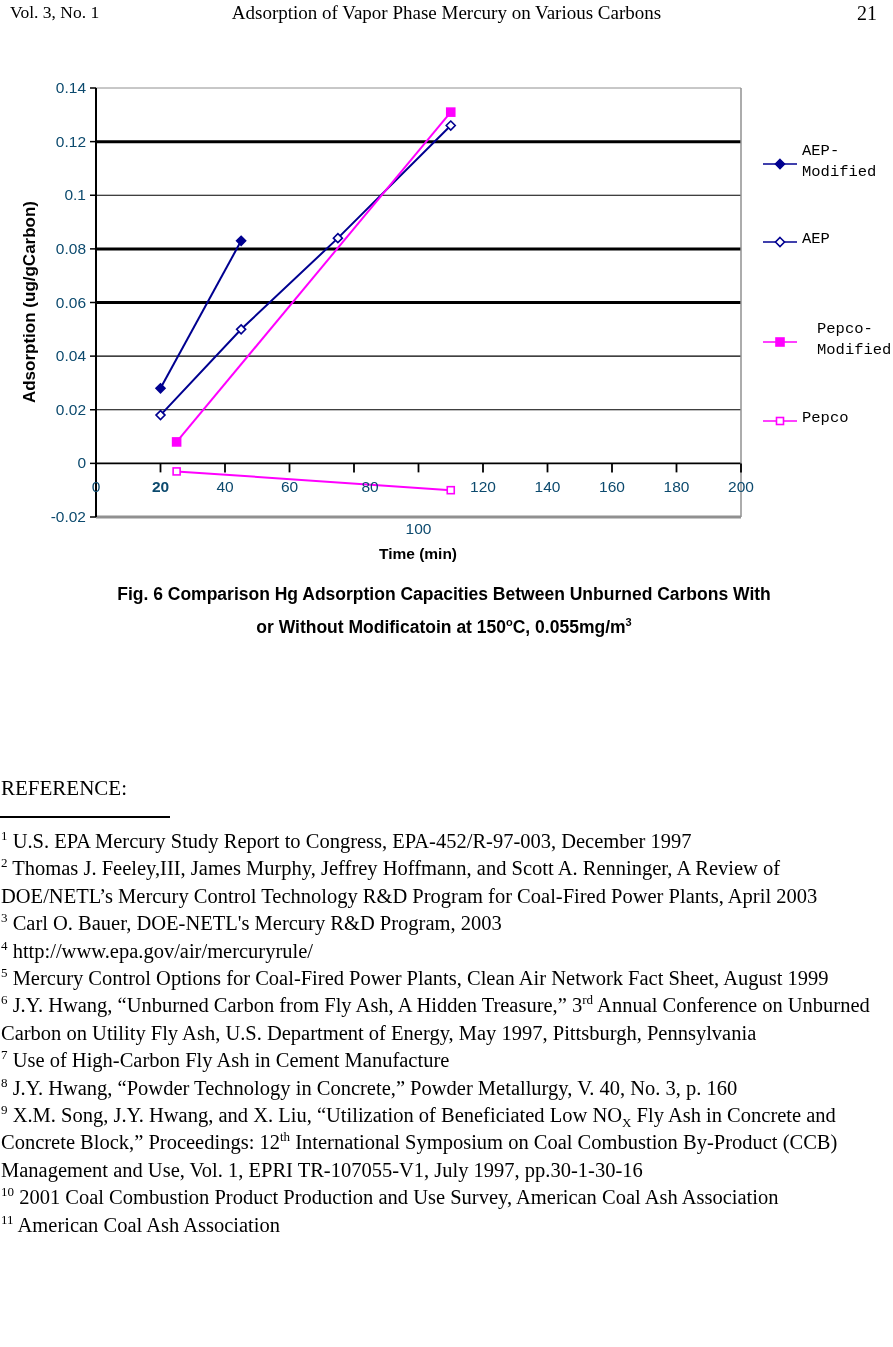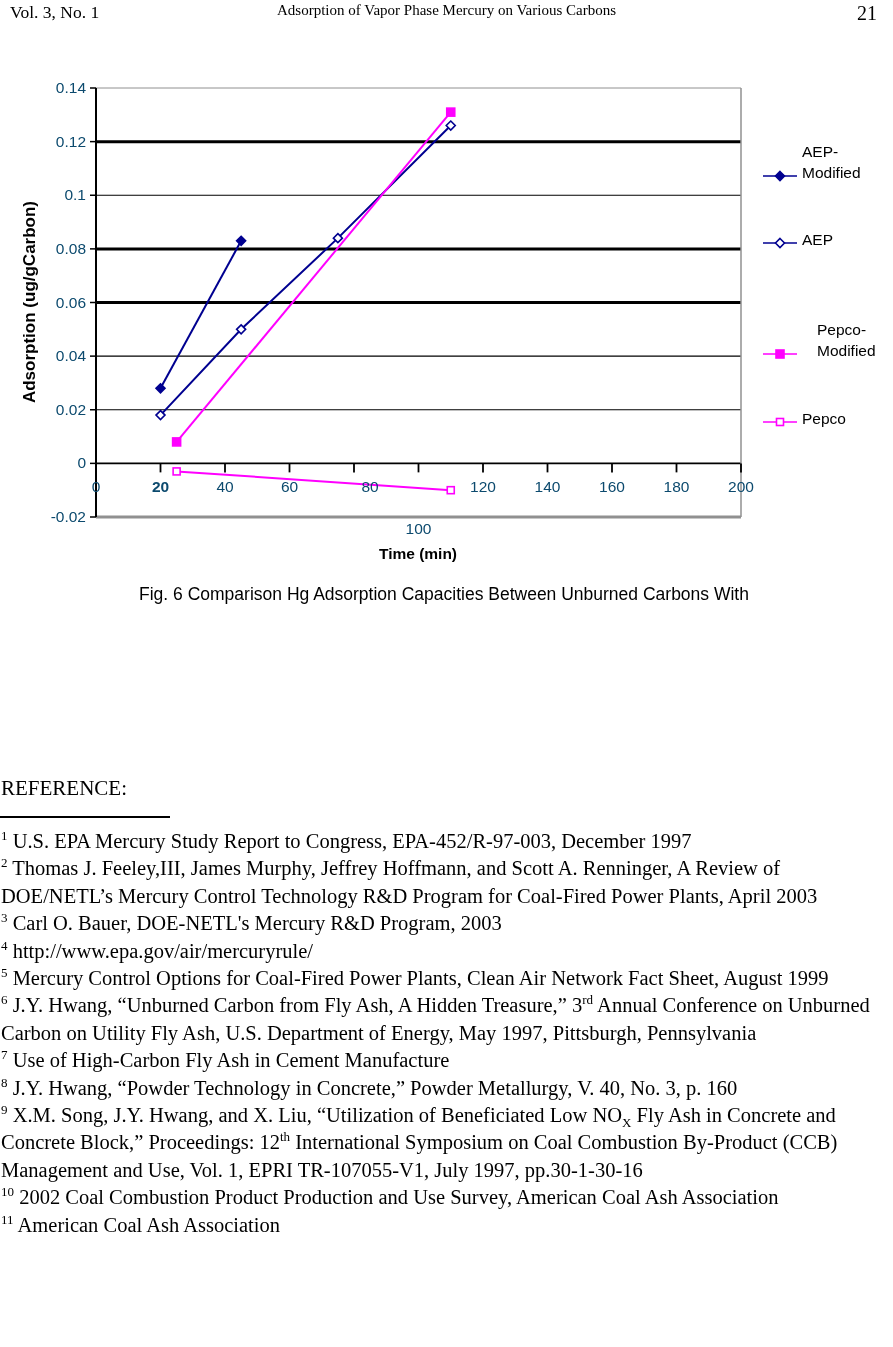--- a/index.html
+++ b/index.html
@@ -1,41 +1,41 @@
 <!DOCTYPE html>
 <html><head>
 <meta charset="utf-8">
 <style>
   html,body{margin:0;padding:0;background:#ffffff;}
   .page{position:relative;width:893px;height:1347px;background:#ffffff;color:#000;
         font-family:"Liberation Serif",serif;overflow:hidden;}
 
   
   .hdr-vol{position:absolute;left:10px;top:2px;font-size:17.5px;}
-  .hdr-title{position:absolute;left:0;top:2px;width:100%;text-align:center;font-size:15px;}
+  .hdr-title{position:absolute;left:0;top:2px;width:100%;text-align:center;font-size:19px;}
   .hdr-page{position:absolute;right:16px;top:2px;font-size:20px;}
 
   
   .chart{position:absolute;inset:0;}
   .plot{position:absolute;left:96px;top:88px;overflow:visible;}
   .chart-label{position:absolute;font-family:"Liberation Sans",sans-serif;font-size:15.5px;color:#0c4a6e;line-height:20px;}
   .ylab{left:22px;width:64px;text-align:right;}
   .xlab{width:44px;text-align:center;}
   .y-title{position:absolute;left:30px;top:302px;transform:translate(-50%,-50%) rotate(-90deg);
            white-space:nowrap;font-family:"Liberation Sans",sans-serif;font-weight:bold;font-size:17px;}
   .x-title{position:absolute;left:318px;top:545px;width:200px;text-align:center;
            font-family:"Liberation Sans",sans-serif;font-weight:bold;font-size:15.5px;}
-  .legend-item{position:absolute;left:763px;display:flex;align-items:flex-end;gap:5px;
-           font-family:Liberation Sans, sans-serif;font-size:15.5px;line-height:21px;}
+  .legend-item{position:absolute;left:763px;display:flex;align-items:center;gap:5px;
+           font-family:Liberation Mono, monospace;font-size:15.5px;line-height:21px;}
   .legend-item svg{margin-top:4px;flex:0 0 auto;}
   .legend-label{display:block;width:88px;}
 
   
   .caption{position:absolute;top:578px;left:2px;width:884px;text-align:center;
-           font-family:"Liberation Sans",sans-serif;font-weight:normal;font-size:17.5px;line-height:33px;}
+           font-family:"Liberation Sans",sans-serif;font-weight:bold;font-size:17.5px;line-height:33px;}
   .caption sup{font-size:11px;line-height:0;}
 
   
   .ref-heading{position:absolute;left:1px;top:776px;font-size:21px;}
   .ref-sep{position:absolute;left:0;top:816px;width:170px;border-top:2px solid #000;}
   .ref-list{position:absolute;left:1px;top:828px;width:889px;font-size:20.5px;line-height:27.4px;}
   .ref-list sup,.ref-list sub{font-size:13px;line-height:0;}
 </style>
 </head>
 <body>
@@ -147,31 +147,32 @@
             <line x1="0" x2="34" y1="7" y2="7" stroke="#FF00FF" stroke-width="1.6"></line>
             <rect x="13.5" y="3.5" width="7" height="7" fill="#fff" stroke="#FF00FF" stroke-width="1.6"></rect>
           </svg>
           <span class="legend-label">Pepco</span>
         </div>
       </div>
   </div>
 
   <div class="caption">
     <div>Fig. 6 Comparison Hg Adsorption Capacities Between Unburned Carbons With</div>
+    <div id="caption-line2"><span>or Without Modificatoin at 150</span><sup>o</sup><span>C, 0.055mg/m</span><sup>3</sup></div>
   </div>
 
   <div class="ref-heading">REFERENCE:</div>
   <div class="ref-sep"></div>
   <div class="ref-list" id="ref-list">
       <div class="ref-item"><sup class="ref-num">1</sup> <span>U.S. EPA Mercury Study Report to Congress, EPA-452/R-97-003, December 1997</span></div>
       <div class="ref-item"><sup class="ref-num">2</sup> <span>Thomas J. Feeley,III, James Murphy, Jeffrey Hoffmann, and Scott A. Renninger, A Review of DOE/NETL’s Mercury Control Technology R&amp;D Program for Coal-Fired Power Plants, April 2003</span></div>
       <div class="ref-item"><sup class="ref-num">3</sup> <span>Carl O. Bauer, DOE-NETL's Mercury R&amp;D Program, 2003</span></div>
       <div class="ref-item"><sup class="ref-num">4</sup> <span>http://www.epa.gov/air/mercuryrule/</span></div>
       <div class="ref-item"><sup class="ref-num">5</sup> <span>Mercury Control Options for Coal-Fired Power Plants, Clean Air Network Fact Sheet, August 1999</span></div>
       <div class="ref-item"><sup class="ref-num">6</sup> <span>J.Y. Hwang, “Unburned Carbon from Fly Ash, A Hidden Treasure,” 3</span><sup>rd</sup><span> Annual Conference on Unburned Carbon on Utility Fly Ash, U.S. Department of Energy, May 1997, Pittsburgh, Pennsylvania</span></div>
       <div class="ref-item"><sup class="ref-num">7</sup> <span>Use of High-Carbon Fly Ash in Cement Manufacture</span></div>
       <div class="ref-item"><sup class="ref-num">8</sup> <span>J.Y. Hwang, “Powder Technology in Concrete,” Powder Metallurgy, V. 40, No. 3, p. 160</span></div>
       <div class="ref-item"><sup class="ref-num">9</sup> <span>X.M. Song, J.Y. Hwang, and X. Liu, “Utilization of Beneficiated Low NO</span><sub>X</sub><span> Fly Ash in Concrete and Concrete Block,”  Proceedings: 12</span><sup>th</sup><span> International Symposium on Coal Combustion By-Product (CCB) Management and Use, Vol. 1, EPRI TR-107055-V1, July 1997, pp.30-1-30-16</span></div>
-      <div class="ref-item"><sup class="ref-num">10</sup> <span>2002 Coal Combustion Product Production and Use Survey, American Coal Ash Association</span></div>
+      <div class="ref-item"><sup class="ref-num">10</sup> <span>2001 Coal Combustion Product Production and Use Survey, American Coal Ash Association</span></div>
       <div class="ref-item"><sup class="ref-num">11</sup> <span>American Coal Ash Association</span></div>
     </div>
 
 </div>
 
 </body></html>

